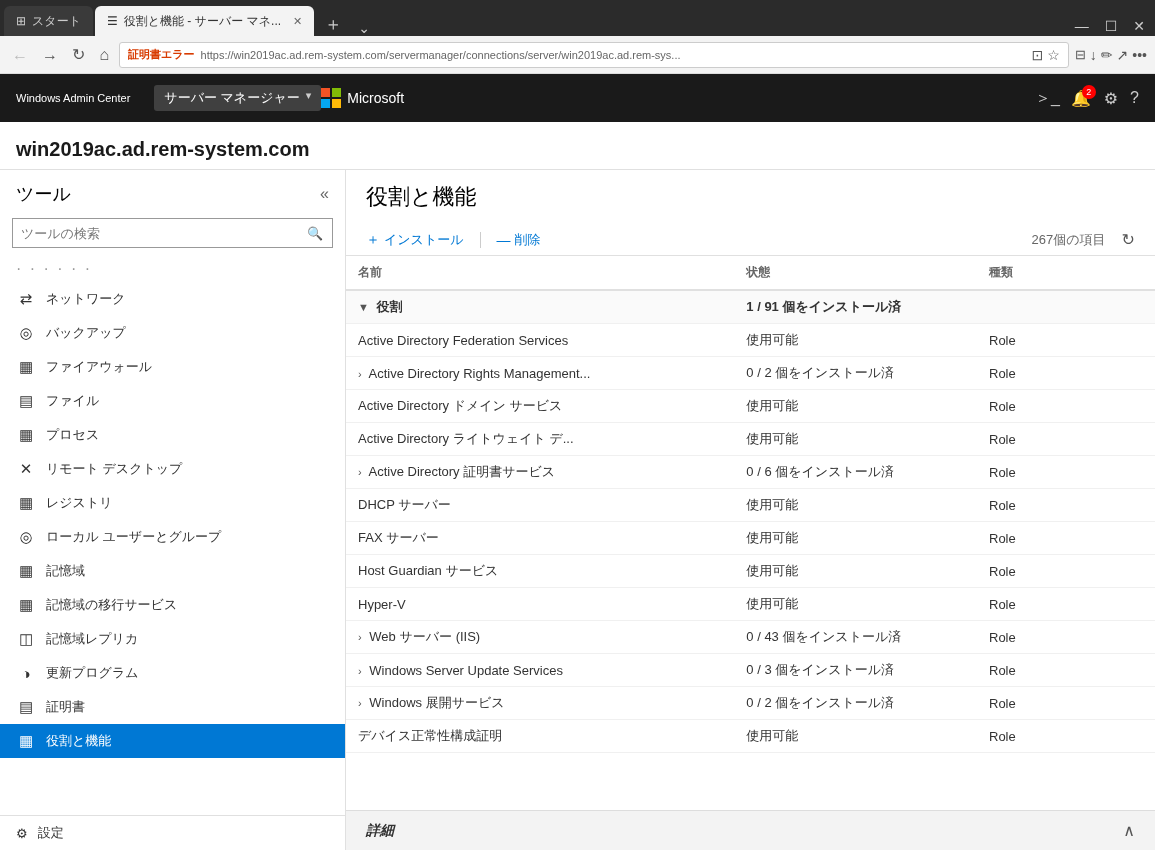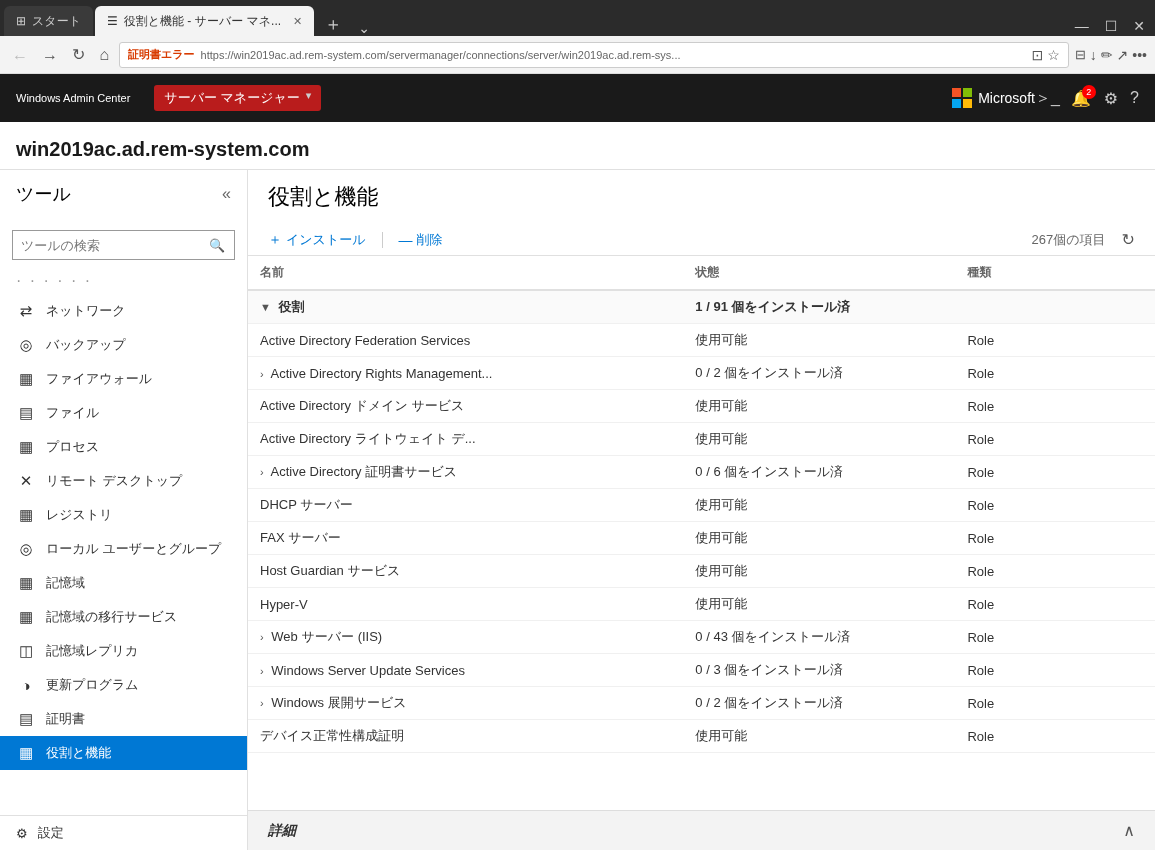--- a/index.html
+++ b/index.html
@@ -22,46 +22,46 @@
     .cert-error { color: #d83b01; font-size: 11px; font-weight: 600; }
     .address-text { color: #666; font-size: 11px; flex: 1; overflow: hidden; white-space: nowrap; text-overflow: ellipsis; }
     .addr-icons { display: flex; gap: 4px; color: #555; font-size: 14px; }
     .browser-icons { display: flex; gap: 4px; color: #555; font-size: 16px; align-items: center; }
     .notif-badge { position: relative; display: inline-block; }
     .badge { position: absolute; top: -4px; right: -4px; background: red; color: white; border-radius: 50%; width: 14px; height: 14px; font-size: 9px; display: flex; align-items: center; justify-content: center; }
 
     
     .wac-header { background: #1a1a1a; height: 48px; display: flex; align-items: center; padding: 0 16px; color: #fff; }
     .wac-logo-text { font-size: 11px; font-weight: 400; color: #fff; margin-right: 24px; }
-    .wac-nav { display: flex; gap: 6px; background: #b91c1c; padding: 4px 10px; border-radius: 3px; font-size: 13px; cursor: pointer; }
+    .wac-nav { display: flex; gap: 6px; background: #404040; padding: 4px 10px; border-radius: 3px; font-size: 13px; cursor: pointer; }
     .wac-nav-text { color: #fff; }
-    .wac-center { flex: 1; display: flex; align-items: center; justify-content: flex-end; }
+    .wac-center { flex: 1; display: flex; align-items: center; justify-content: flex-start; }
     .ms-logo { display: flex; align-items: center; gap: 6px; }
     .ms-squares { display: grid; grid-template-columns: 1fr 1fr; gap: 2px; width: 20px; height: 20px; }
     .ms-sq { width: 9px; height: 9px; }
     .ms-sq-1 { background: #f35325; }
     .ms-sq-2 { background: #81bc06; }
     .ms-sq-3 { background: #05a6f0; }
     .ms-sq-4 { background: #ffba08; }
     .ms-brand { color: #fff; font-size: 14px; }
     .wac-right { display: flex; align-items: center; gap: 12px; color: #ccc; font-size: 16px; }
 
     
     .server-title-area { padding: 16px 16px 8px 16px; background: #fff; border-bottom: 1px solid #e0e0e0; }
     .server-title { font-size: 20px; font-weight: 600; color: #1a1a1a; }
 
     
     .main-layout { display: flex; height: calc(854px - 36px - 38px - 48px - 52px); }
 
     
-    .sidebar { width: 248px; background: #fff; border-right: 1px solid #e0e0e0; display: flex; flex-direction: column; overflow: hidden; }
+    .sidebar { width: 346px; background: #fff; border-right: 1px solid #e0e0e0; display: flex; flex-direction: column; overflow: hidden; }
     .tools-header { padding: 12px 16px; display: flex; align-items: center; justify-content: space-between; }
     .tools-label { font-size: 18px; font-weight: 300; }
     .collapse-btn { color: #666; font-size: 16px; cursor: pointer; }
-    .search-box { margin: 12px 12px 8px 12px; border: 1px solid #999; display: flex; align-items: center; padding: 0 8px; height: 30px; }
+    .search-box { margin: 0 12px 8px 12px; border: 1px solid #999; display: flex; align-items: center; padding: 0 8px; height: 30px; }
     .search-input { flex: 1; border: none; outline: none; font-size: 13px; }
     .search-icon { color: #555; font-size: 13px; }
     .sidebar-list { flex: 1; overflow-y: auto; }
     .sidebar-item { display: flex; align-items: center; gap: 10px; padding: 8px 16px; cursor: pointer; color: #333; font-size: 13px; }
     .sidebar-item.active { background: #0078d4; color: #fff; }
     .sidebar-item .item-icon { font-size: 15px; width: 20px; text-align: center; }
     .sidebar-dots { padding: 4px 16px; color: #999; font-size: 16px; letter-spacing: 2px; }
     .settings-item { display: flex; align-items: center; gap: 10px; padding: 8px 16px; cursor: pointer; color: #333; font-size: 13px; border-top: 1px solid #e0e0e0; }
 
     

